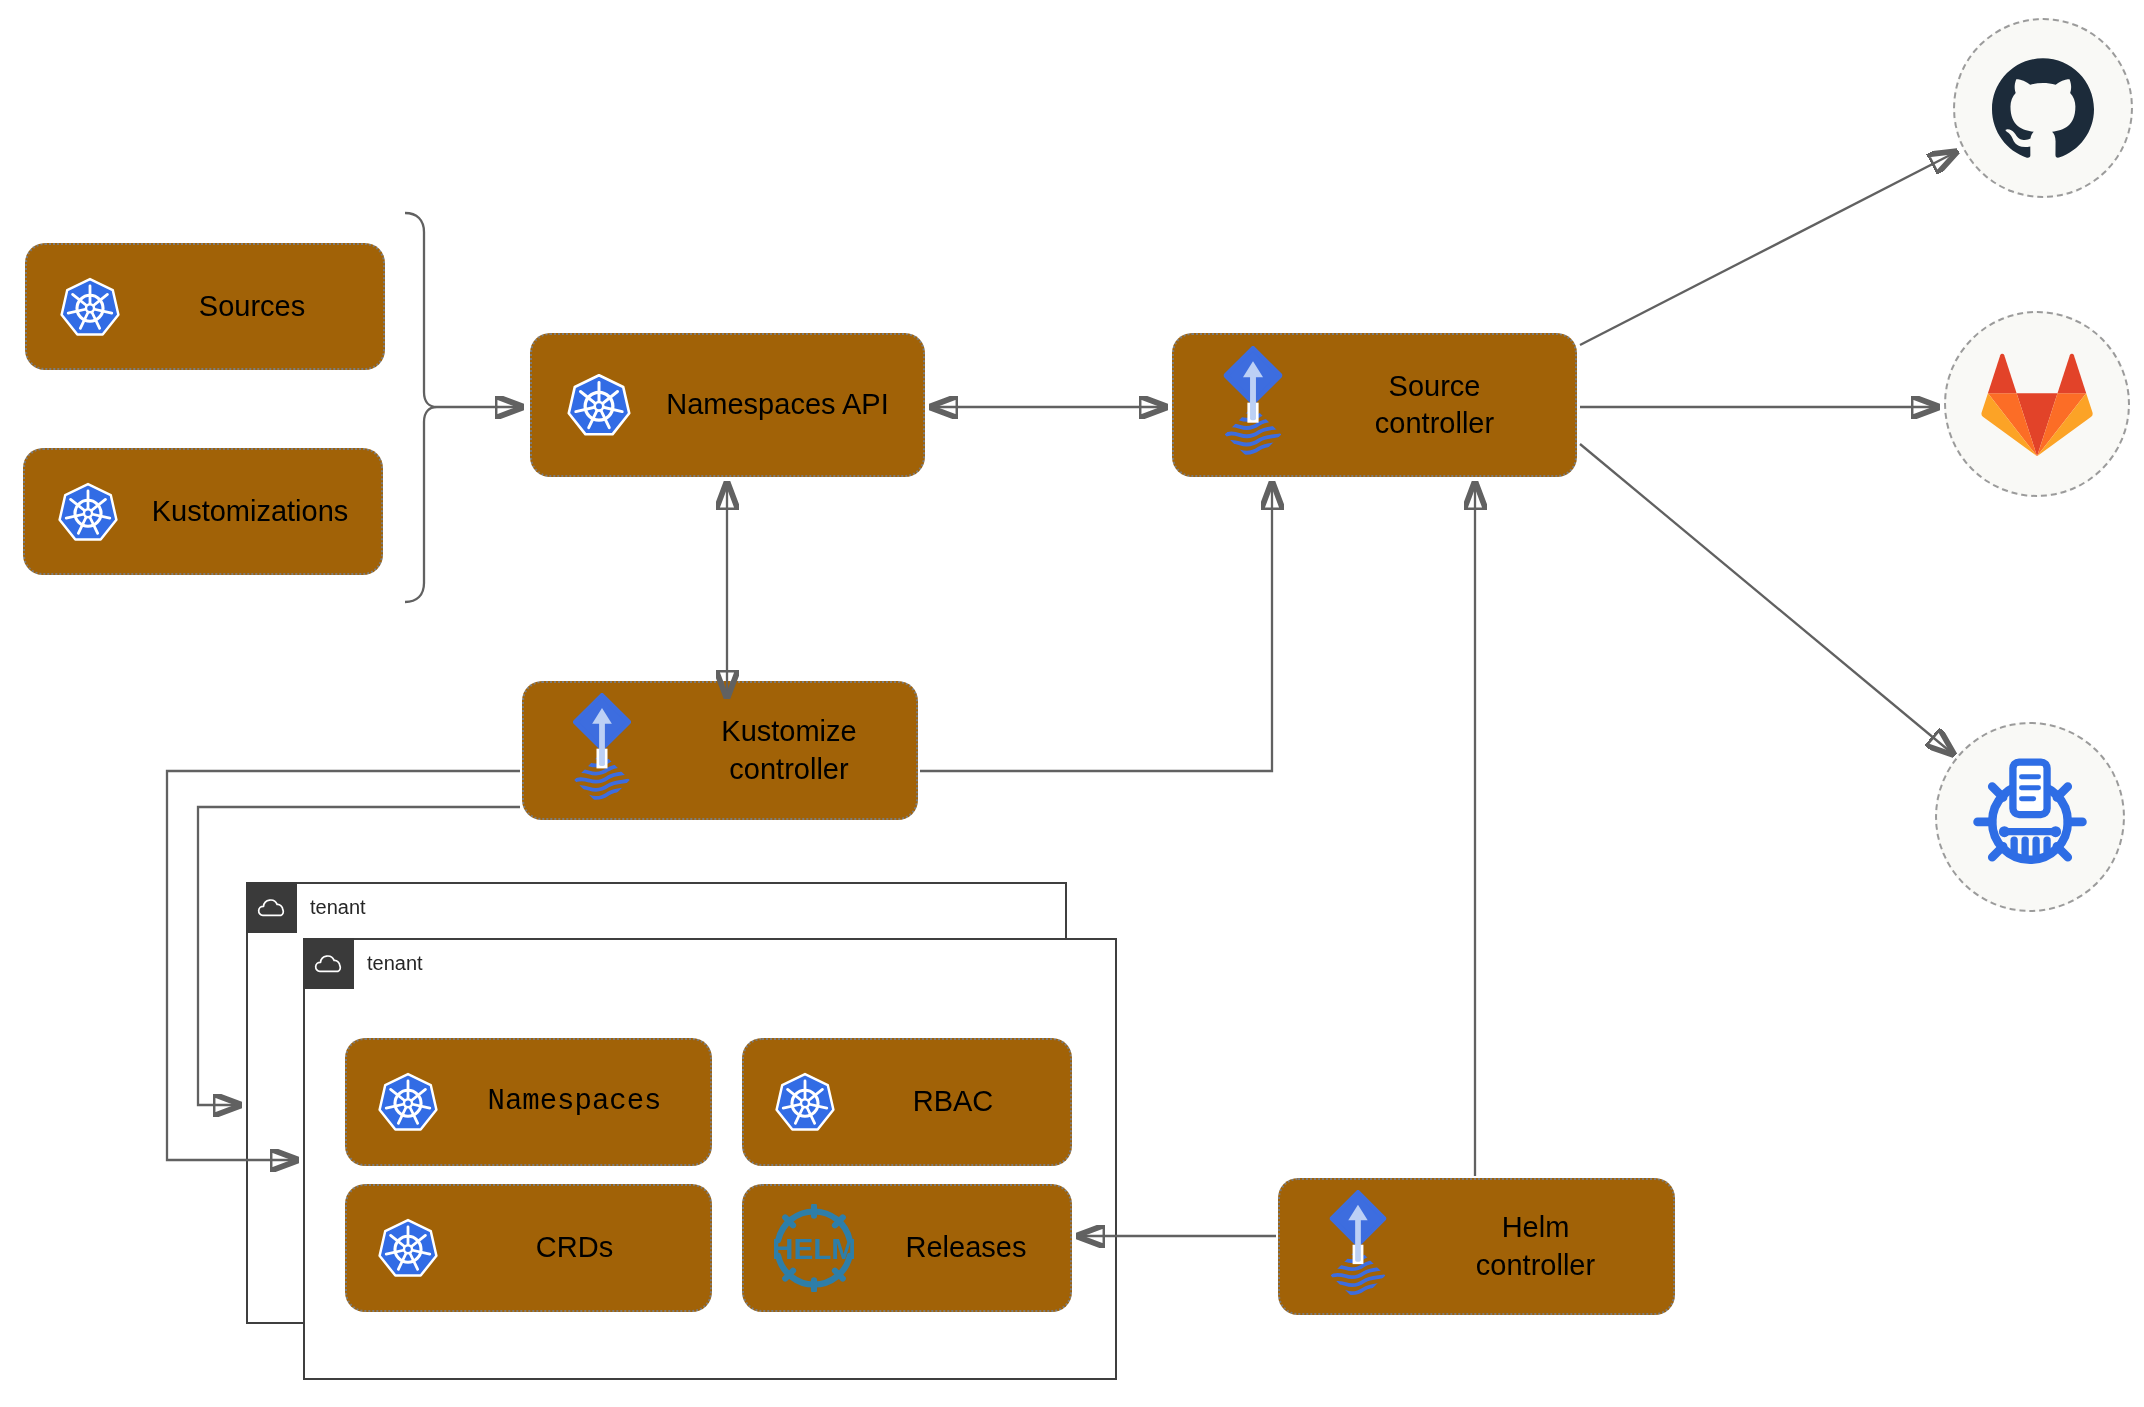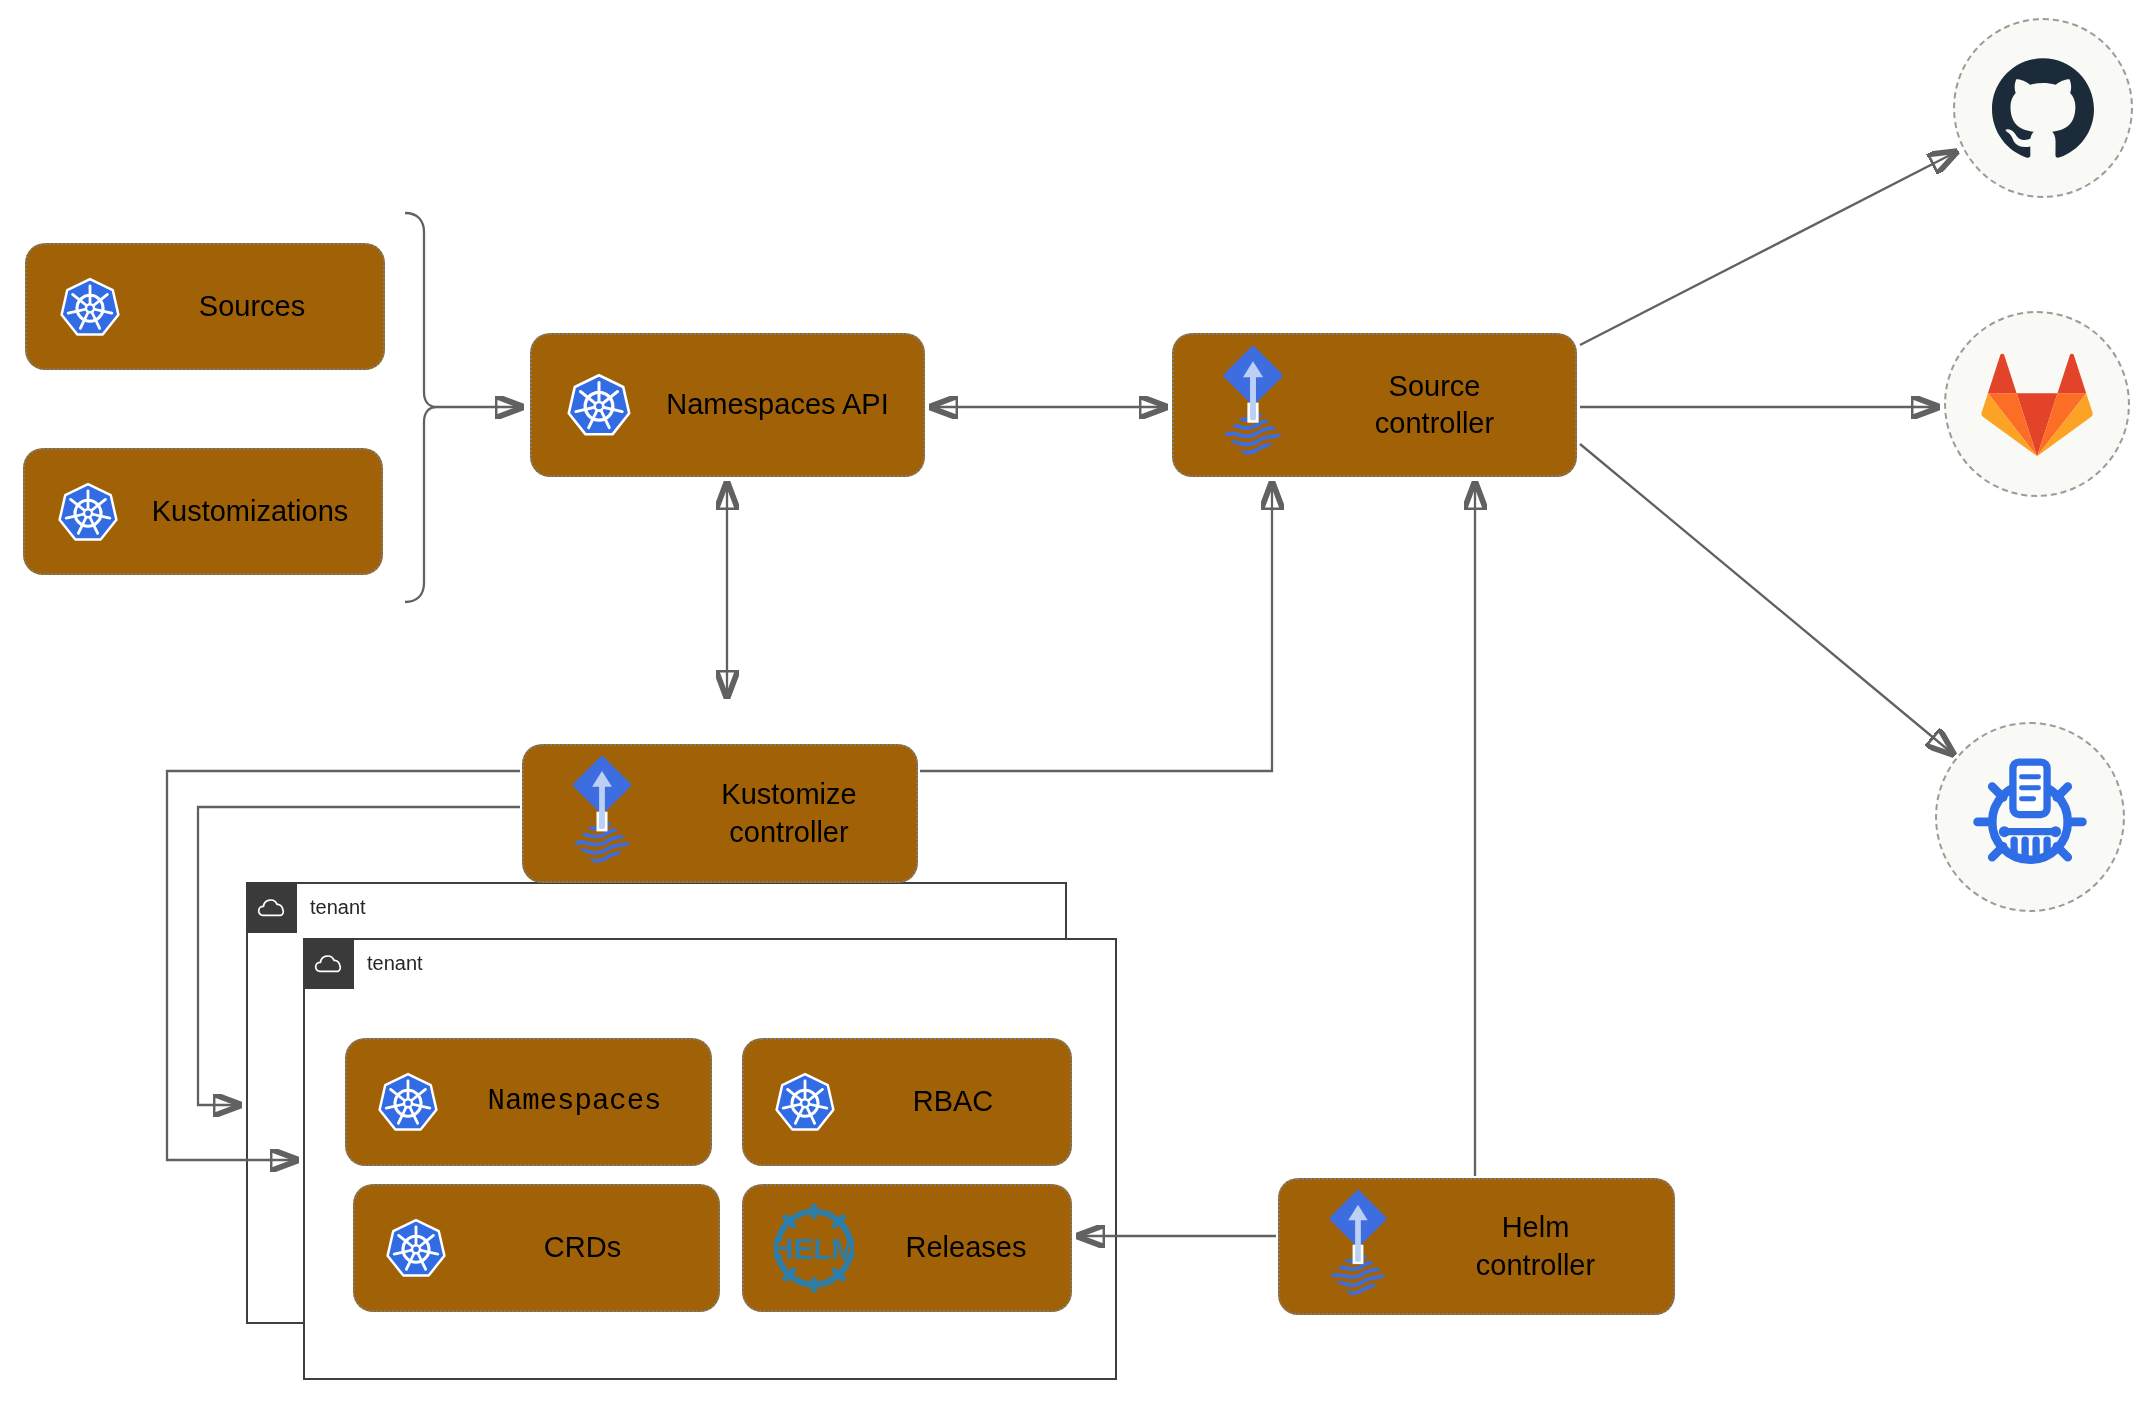--- a/index.html
+++ b/index.html
@@ -190,21 +190,21 @@
 
   <div class="node" style="left:1172px;top:333px;width:405px;height:144px;padding-left:38px;">
     <svg class="icon" width="82" height="118" viewBox="0 0 100 200">
         <use href="#sym-flux"></use>
       </svg>
     <span class="nlabel">
         <span class="wrap2">Source controller</span>
       </span>
   </div>
 
-  <div class="node" style="left:522px;top:744px;width:396px;height:139px;padding-left:38px;gap:20px;">
+  <div class="node" style="left:522px;top:681px;width:396px;height:139px;padding-left:38px;gap:20px;">
     <svg class="icon" width="80" height="116" viewBox="0 0 100 200">
         <use href="#sym-flux"></use>
       </svg>
     <span class="nlabel">
         <span class="wrap2">Kustomize controller</span>
       </span>
   </div>
 
   <div class="node" style="left:1278px;top:1178px;width:397px;height:137px;padding-left:38px;justify-content:space-between;">
     <svg class="icon" width="80" height="114" viewBox="0 0 100 200">
@@ -222,21 +222,21 @@
     <span class="nlabel">Namespaces</span>
   </div>
 
   <div class="node" style="left:742px;top:1038px;width:330px;height:128px;padding-left:30px;z-index:4;">
     <svg class="icon" width="62" height="62" viewBox="0 0 100 100">
         <use href="#sym-k8s"></use>
       </svg>
     <span class="nlabel">RBAC</span>
   </div>
 
-  <div class="node" style="left:353px;top:1184px;width:367px;height:128px;padding-left:30px;z-index:4;">
+  <div class="node" style="left:345px;top:1184px;width:367px;height:128px;padding-left:30px;z-index:4;">
     <svg class="icon" width="62" height="62" viewBox="0 0 100 100">
         <use href="#sym-k8s"></use>
       </svg>
     <span class="nlabel">CRDs</span>
   </div>
 
   <div class="node" style="left:742px;top:1184px;width:330px;height:128px;padding-left:22px;z-index:4;align-items:center;">
     <svg class="icon" width="96" height="88" viewBox="0 0 110 100">
       <g stroke="#2E7EA8" stroke-width="7" stroke-linecap="round" fill="none">
         <path d="M14,41 A42,42 0 0 1 96,41"></path>

